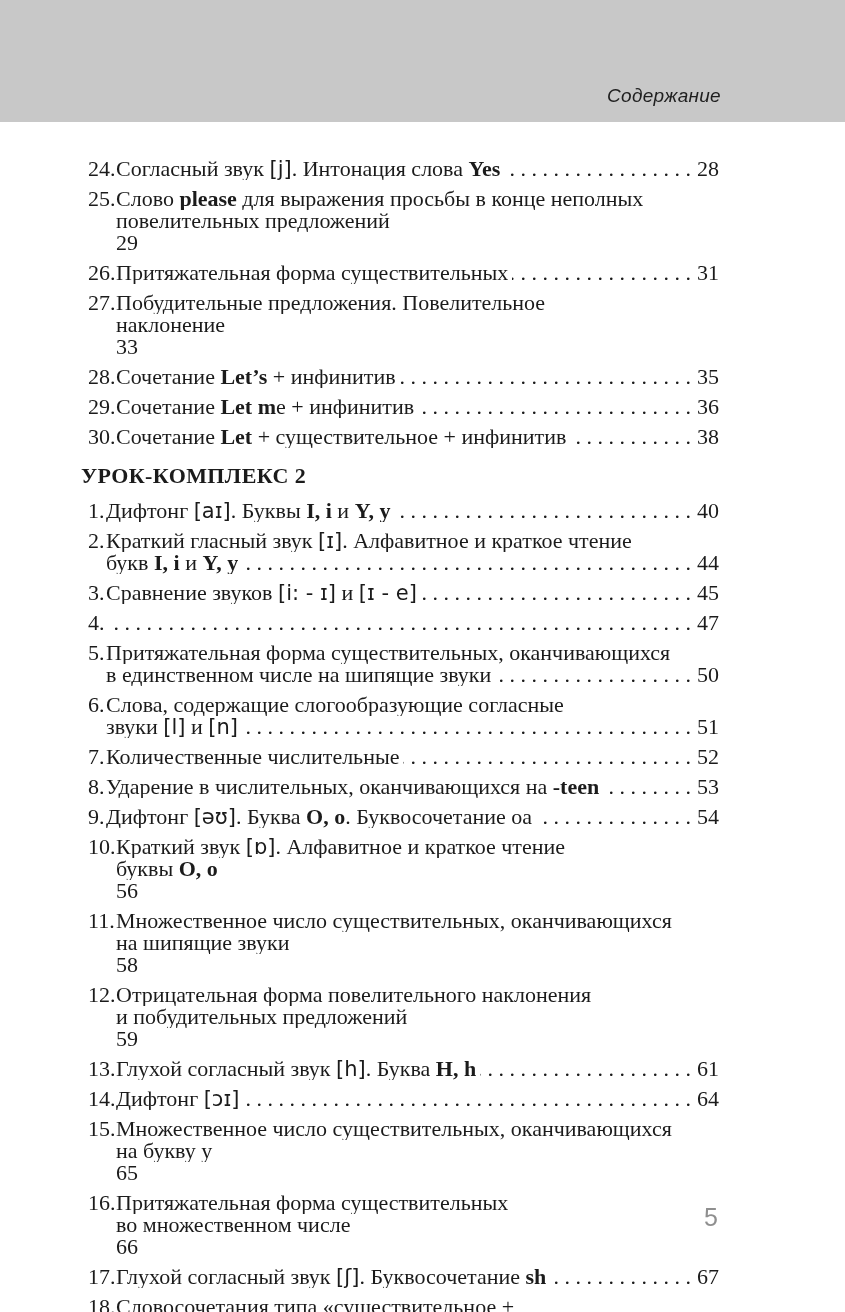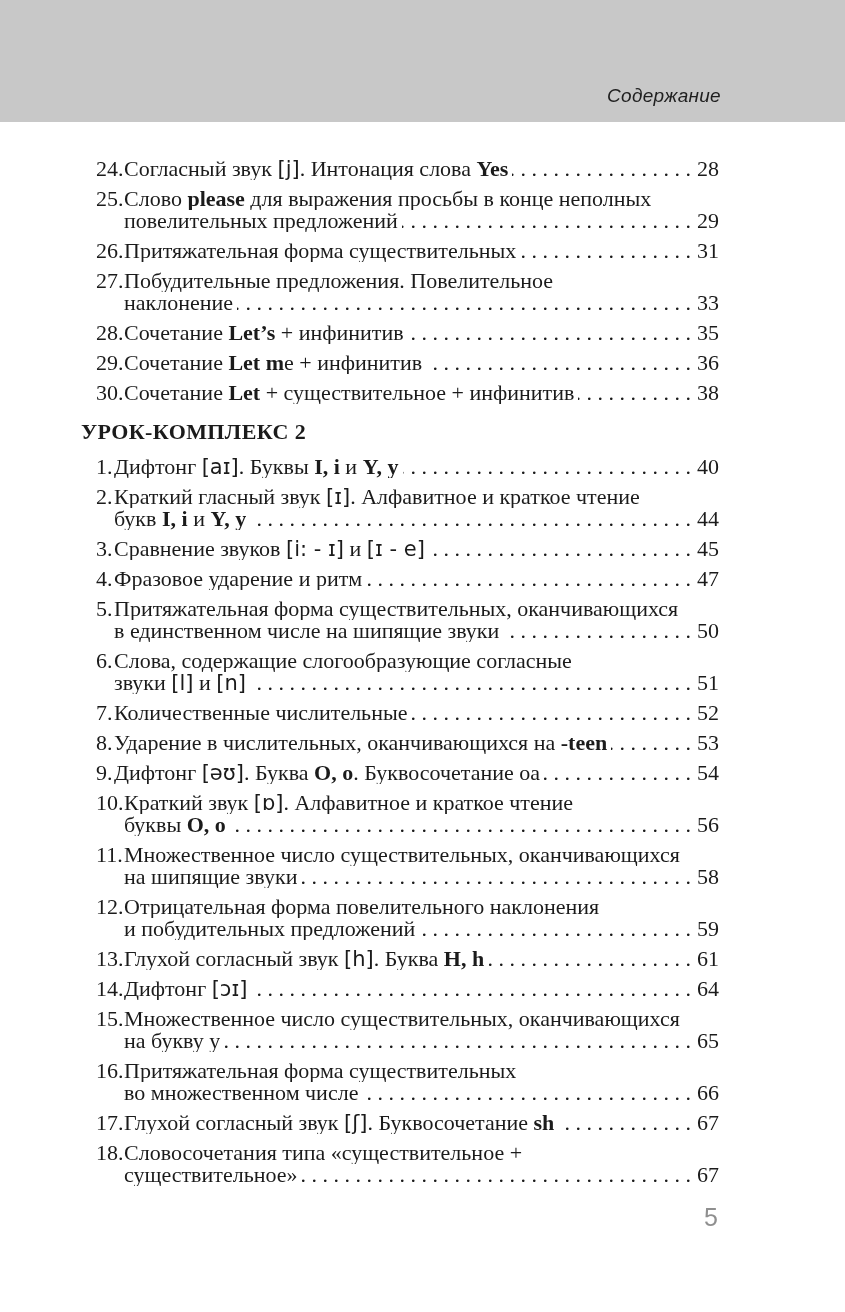--- a/index.html
+++ b/index.html
@@ -25,29 +25,29 @@
     position:absolute;right:124px;bottom:12px;
     font-family:"Liberation Sans","DejaVu Sans",sans-serif;
     font-style:italic;
     font-size:19px;line-height:28px;
     color:#1f1f1f;
     letter-spacing:0.3px;
   }
   .main{
     position:absolute;left:80px;top:158px;width:639px;
   }
-  .entry{margin:0 0 8px 16px;}
+  .entry{margin:0 0 8px 8px;}
   .line{
     display:flex;
     line-height:22px;font-size:22px;
   }
   .num{flex:none;white-space:pre;}
   .d2 .num{width:28px;}
   .d1 .num{width:18px;}
-  .d2 .line.cont{padding-left:28px;}
+  .d2 .line.cont{padding-left:28px;flex-direction:column;}
   .d1 .line.cont{padding-left:18px;}
   .txt{flex:0 1 auto;min-width:0;white-space:pre;overflow:hidden;}
   .b{font-weight:bold;}
   .ipa{font-family:"DejaVu Sans",sans-serif;font-size:21px;}
   .leader{
     flex:1 1 auto;min-width:8px;
     position:relative;overflow:hidden;
     margin-left:4px;margin-right:6px;
     align-self:stretch;
   }
@@ -183,21 +183,20 @@
           <span class="txt"><span>Сравнение звуков </span><span class="ipa">[i: - ɪ]</span><span> и </span><span class="ipa">[ɪ - e]</span></span>
           <span class="leader">
             <span class="dots">. . . . . . . . . . . . . . . . . . . . . . . . . . . . . . . . . . . . . . . . . . . . . . . . . . . . . . . . . . . .</span>
           </span>
           <span class="pg">45</span>
         </div>
       </div>
       <div class="entry d1">
         <div class="line">
           <span class="num">4.</span>
-          <span class="txt"><span>Фразовое ударение и ритм</span></span>
           <span class="leader">
             <span class="dots">. . . . . . . . . . . . . . . . . . . . . . . . . . . . . . . . . . . . . . . . . . . . . . . . . . . . . . . . . . . .</span>
           </span>
           <span class="pg">47</span>
         </div>
       </div>
       <div class="entry d1">
         <div class="line">
           <span class="num">5.</span>
           <span class="txt"><span>Притяжательная форма существительных, оканчивающихся</span></span>

